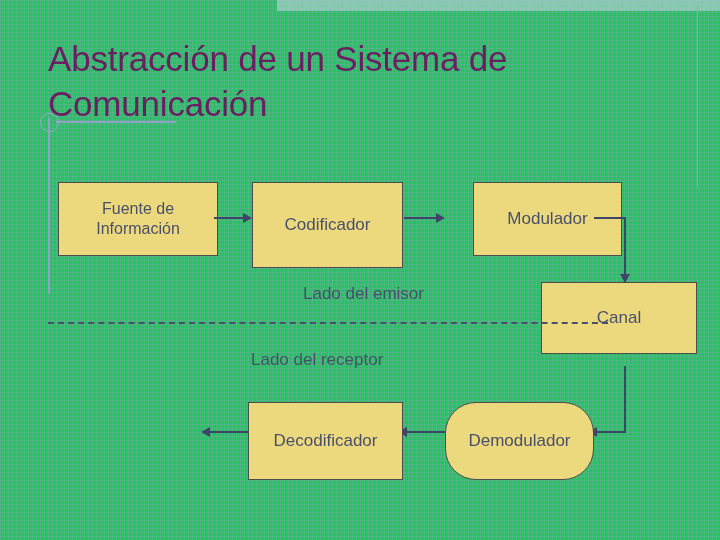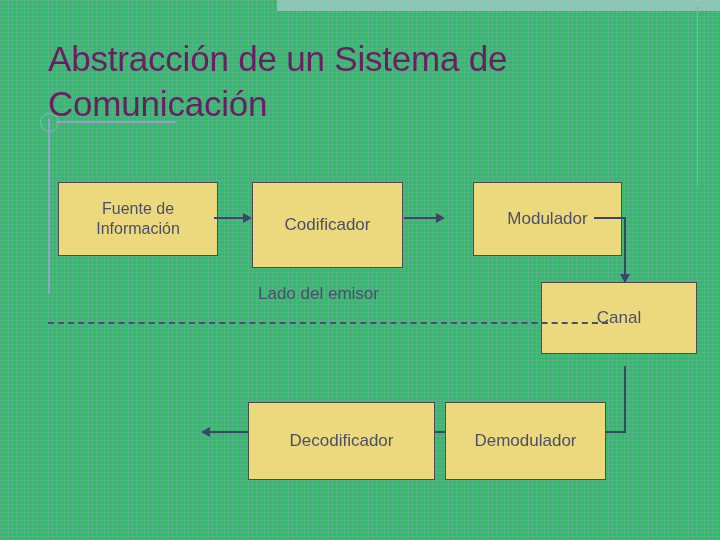--- a/index.html
+++ b/index.html
@@ -118,31 +118,31 @@
     justify-content: center;
     text-align: center;
     font-size: 17px;
     line-height: 1.28;
     box-sizing: border-box;
   }
   #box-fuente      { left: 58px;  top: 182px; width: 160px; height: 74px; font-size: 16px; }
   #box-codificador { left: 252px; top: 182px; width: 151px; height: 86px; }
   #box-modulador   { left: 445px; top: 182px; width: 149px; height: 74px; margin-left: 28px; }
   #box-canal       { left: 541px; top: 282px; width: 156px; height: 72px; }
-  #box-decodificador { left: 248px; top: 402px; width: 187px; height: 78px; }
-  #box-demodulador   { left: 445px; top: 402px; width: 161px; height: 78px; }
+  #box-decodificador { left: 248px; top: 402px; width: 155px; height: 78px; }
+  #box-demodulador   { left: 445px; top: 402px; width: 149px; height: 78px; border-radius: 31px; }
 
   
   .label {
     position: absolute;
     color: #4a4f6b;
     font-size: 17px;
     white-space: nowrap;
   }
-  #label-emisor   { left: 258px; top: 284px; }
+  #label-emisor   { left: 258px; top: 284px; padding-left: 45px; }
   #label-receptor { left: 251px; top: 350px; }
   #label-salida   { left: 56px;  top: 428px; }
 
   
   .divider {
     position: absolute;
     left: 48px;
     top: 322px;
     width: 560px;
     height: 0;
@@ -226,20 +226,21 @@
   <div class="conn h" id="conn-3-h"></div>
   <div class="conn v" id="conn-3-v"></div>
   <div class="arrow arrow-down" id="ah-3"></div>
 
   <div class="box" id="box-canal">Canal</div>
 
   <div class="label" id="label-emisor">Lado del emisor</div>
 
   <div class="divider"></div>
 
+  <div class="label" id="label-receptor">Lado del receptor</div>
 
   <div class="conn v" id="conn-4-v"></div>
   <div class="conn h" id="conn-4-h"></div>
   <div class="arrow arrow-left" id="ah-4"></div>
 
   <div class="box" id="box-demodulador">Demodulador</div>
 
   <div class="conn h" id="conn-5"></div>
   <div class="arrow arrow-left" id="ah-5"></div>
 

